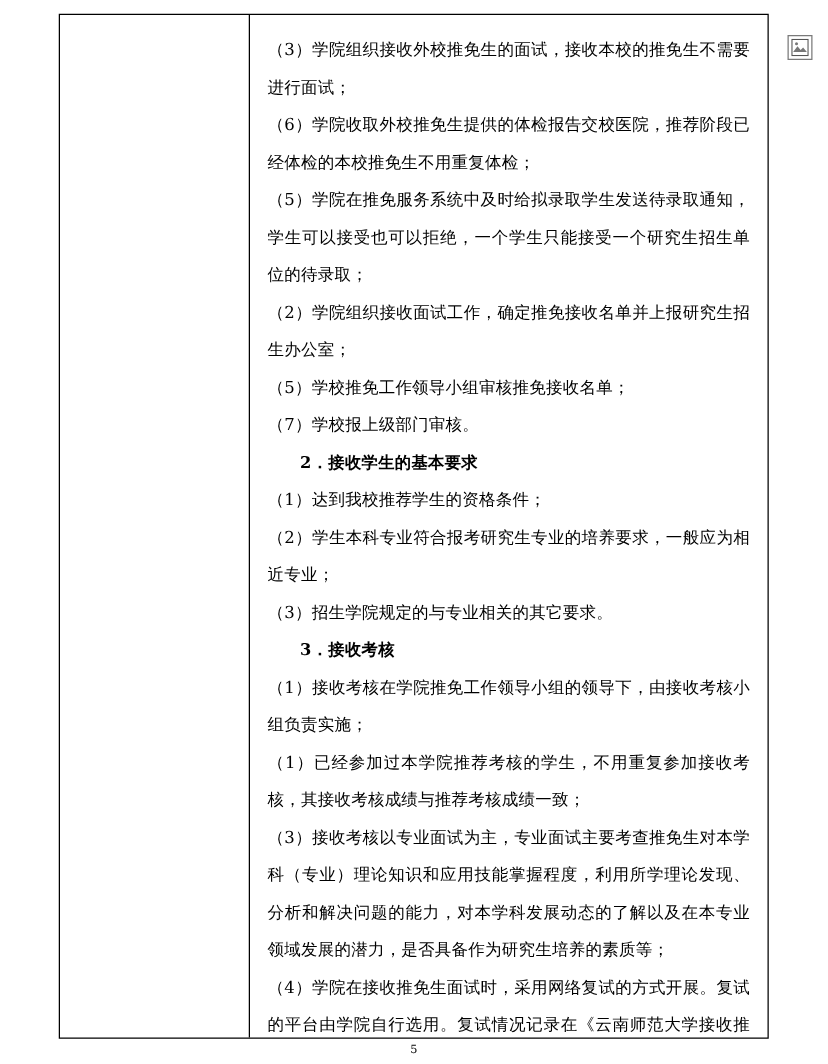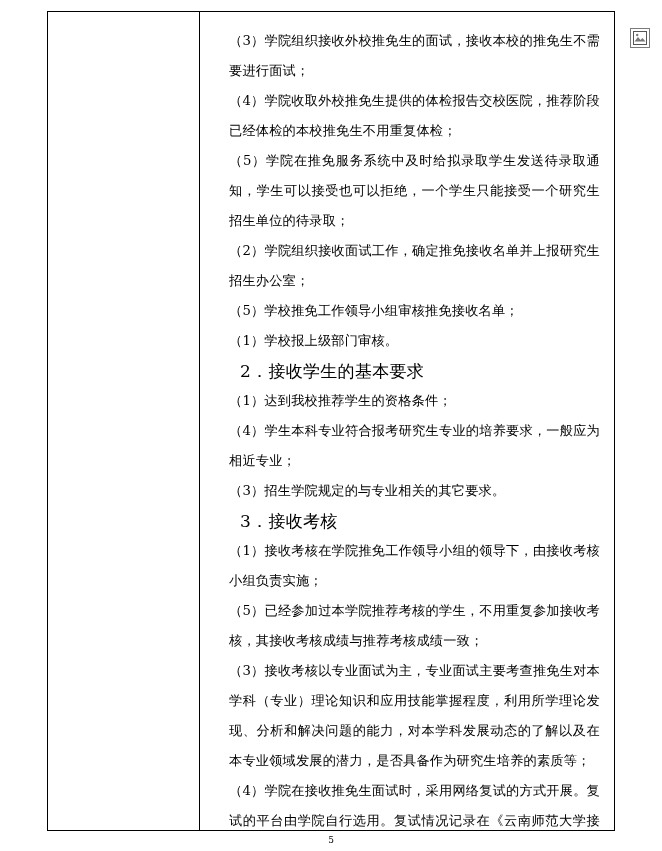--- a/index.html
+++ b/index.html
@@ -40,31 +40,31 @@
     box-sizing: border-box;
   }
   .col-right {
     flex: 1;
     box-sizing: border-box;
     padding: 14px 14px 0 14px;
     overflow: hidden;
   }
 
   p.para {
-    margin: 0 0 0 15px;
+    margin: 0 0 0 0;
     font-size: 13.2px;
     line-height: 30px;
     text-align: justify;
     text-justify: inter-ideograph;
     letter-spacing: 0.2px;
   }
 
   .heading {
-    font-weight: normal;
-    font-size: 17px;
+    font-weight: bold;
+    font-size: 13px;
     line-height: 30px;
     margin: 0;
     padding-left: 26px;
     letter-spacing: 0.3px;
   }
 
   .page-number {
     position: absolute;
     left: 0;
     right: 0;
@@ -94,36 +94,36 @@
 </head>
 <body>
 
 <div class="page">
 
   <div class="doc-table">
     <div class="col-left"></div>
     <div class="col-right">
 
       <p class="para">（3）学院组织接收外校推免生的面试，接收本校的推免生不需要进行面试；</p>
-      <p class="para">（4）学院收取外校推免生提供的体检报告交校医院，推荐阶段已经体检的本校推免生不用重复体检；</p>
+      <p class="para">（6）学院收取外校推免生提供的体检报告交校医院，推荐阶段已经体检的本校推免生不用重复体检；</p>
       <p class="para">（5）学院在推免服务系统中及时给拟录取学生发送待录取通知，学生可以接受也可以拒绝，一个学生只能接受一个研究生招生单位的待录取；</p>
       <p class="para">（2）学院组织接收面试工作，确定推免接收名单并上报研究生招生办公室；</p>
       <p class="para">（5）学校推免工作领导小组审核推免接收名单；</p>
-      <p class="para">（1）学校报上级部门审核。</p>
+      <p class="para">（7）学校报上级部门审核。</p>
 
       <p class="heading">2．接收学生的基本要求</p>
 
       <p class="para">（1）达到我校推荐学生的资格条件；</p>
-      <p class="para">（4）学生本科专业符合报考研究生专业的培养要求，一般应为相近专业；</p>
+      <p class="para">（2）学生本科专业符合报考研究生专业的培养要求，一般应为相近专业；</p>
       <p class="para">（3）招生学院规定的与专业相关的其它要求。</p>
 
       <p class="heading">3．接收考核</p>
 
       <p class="para">（1）接收考核在学院推免工作领导小组的领导下，由接收考核小组负责实施；</p>
-      <p class="para">（5）已经参加过本学院推荐考核的学生，不用重复参加接收考核，其接收考核成绩与推荐考核成绩一致；</p>
+      <p class="para">（1）已经参加过本学院推荐考核的学生，不用重复参加接收考核，其接收考核成绩与推荐考核成绩一致；</p>
       <p class="para">（3）接收考核以专业面试为主，专业面试主要考查推免生对本学科（专业）理论知识和应用技能掌握程度，利用所学理论发现、分析和解决问题的能力，对本学科发展动态的了解以及在本专业领域发展的潜力，是否具备作为研究生培养的素质等；</p>
       <p class="para">（4）学院在接收推免生面试时，采用网络复试的方式开展。复试的平台由学院自行选用。复试情况记录在《云南师范大学接收推免生考核计分表》、《云南师范大学推免考核情况表》中；</p>
 
     </div>
   </div>
 
   <div class="page-number">5</div>
 
   <div class="corner-icon">
     <svg width="14" height="14" viewBox="0 0 14 14" aria-hidden="true">

